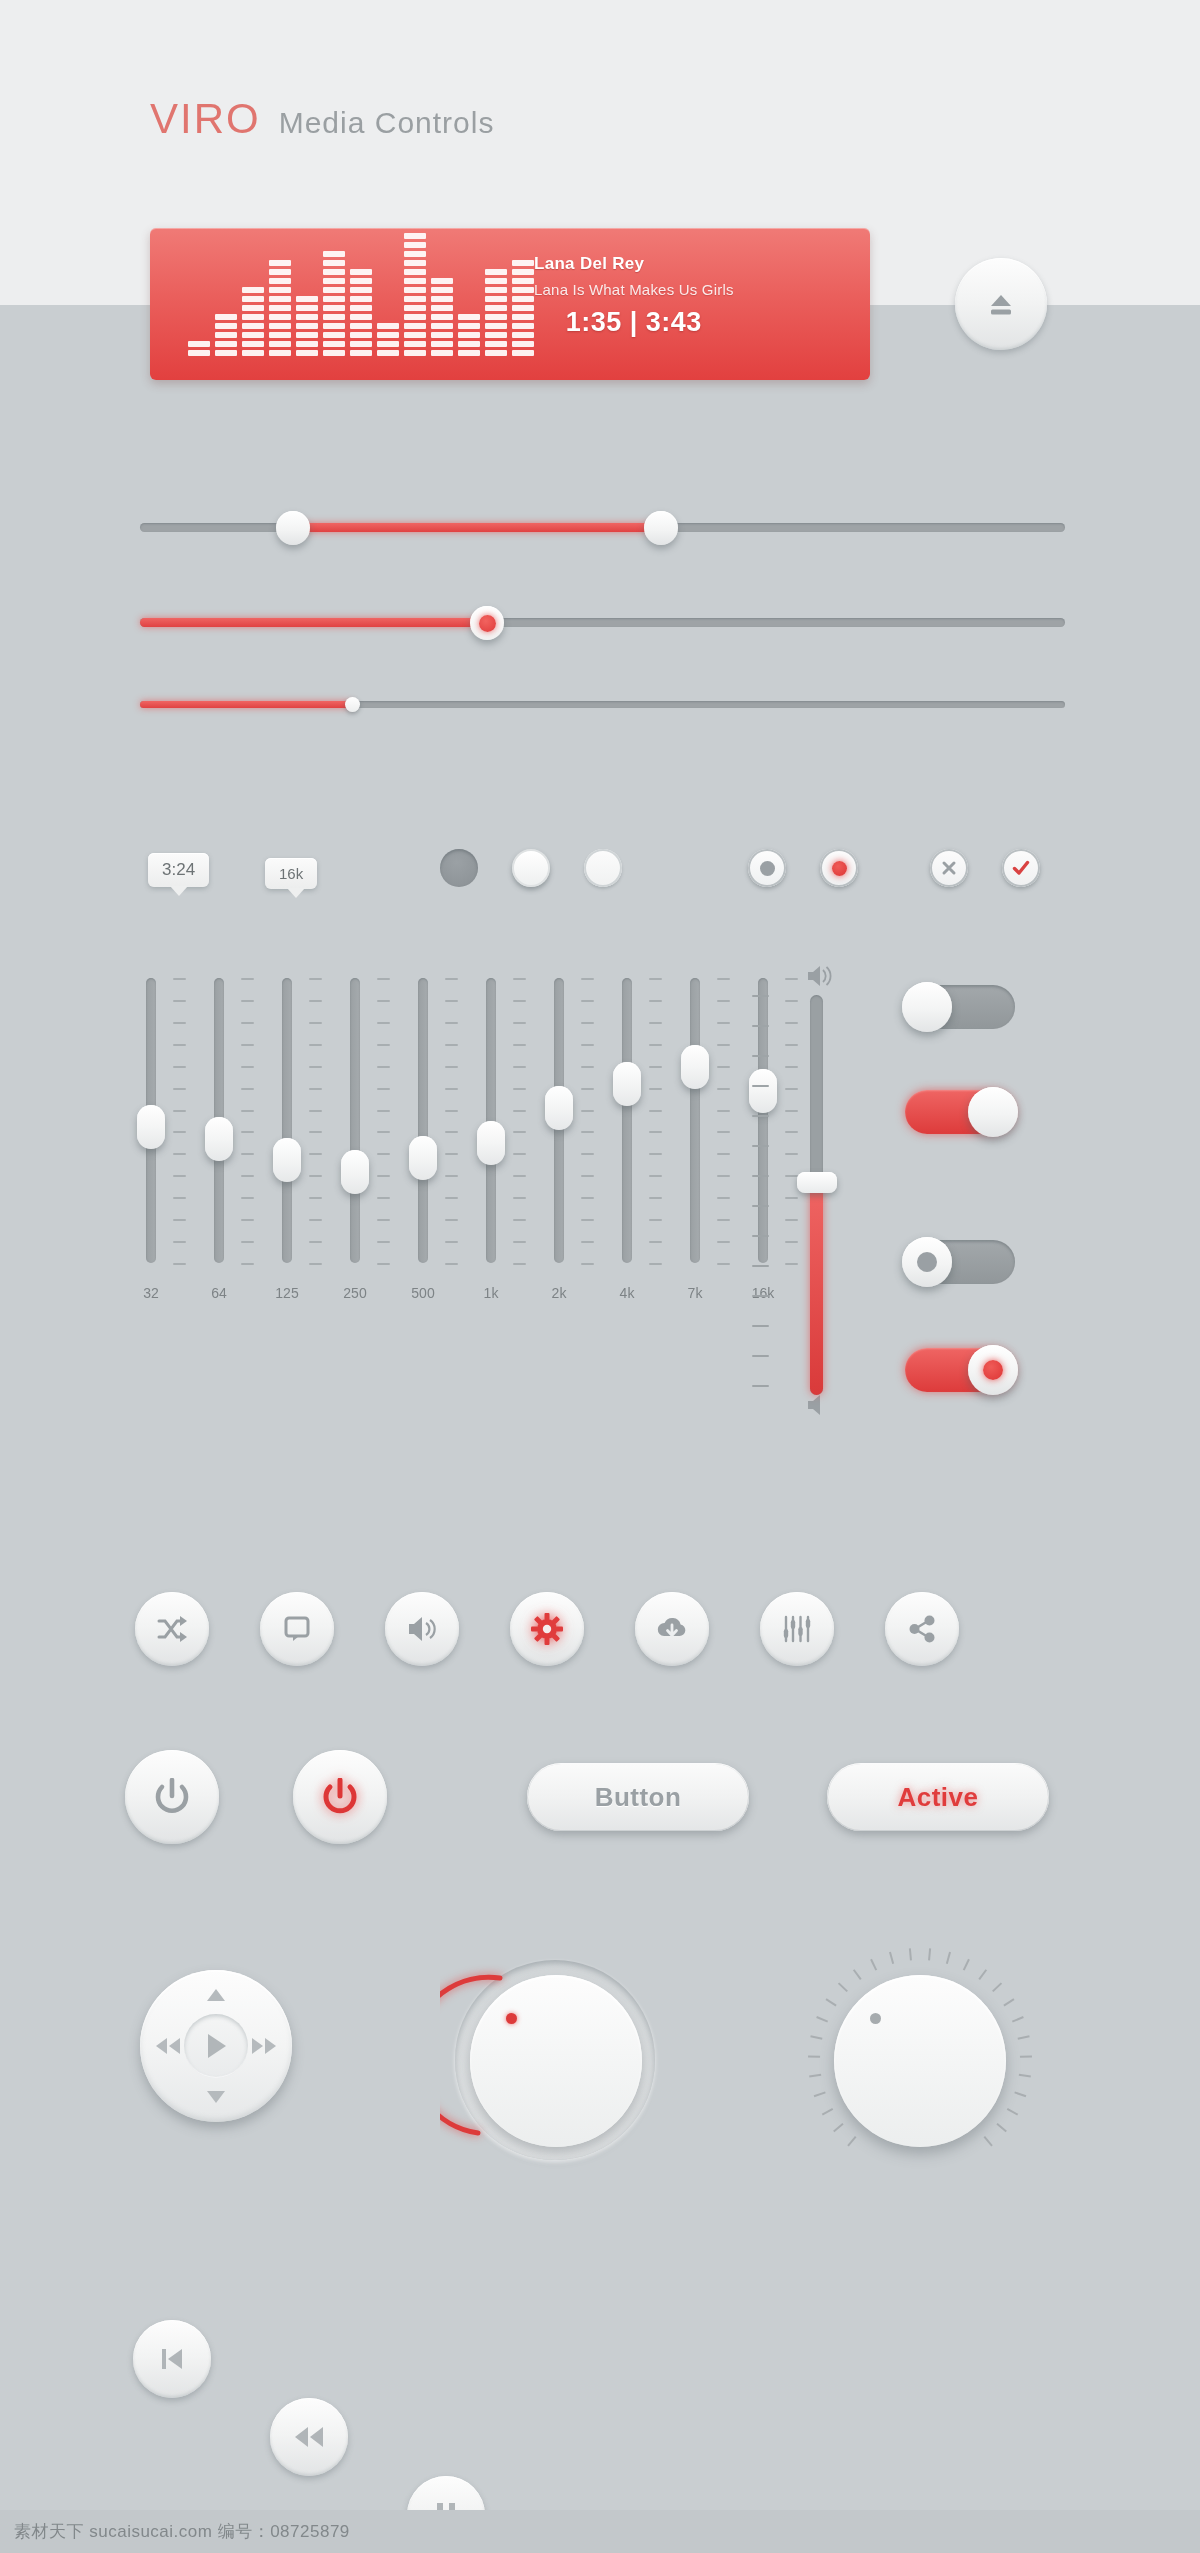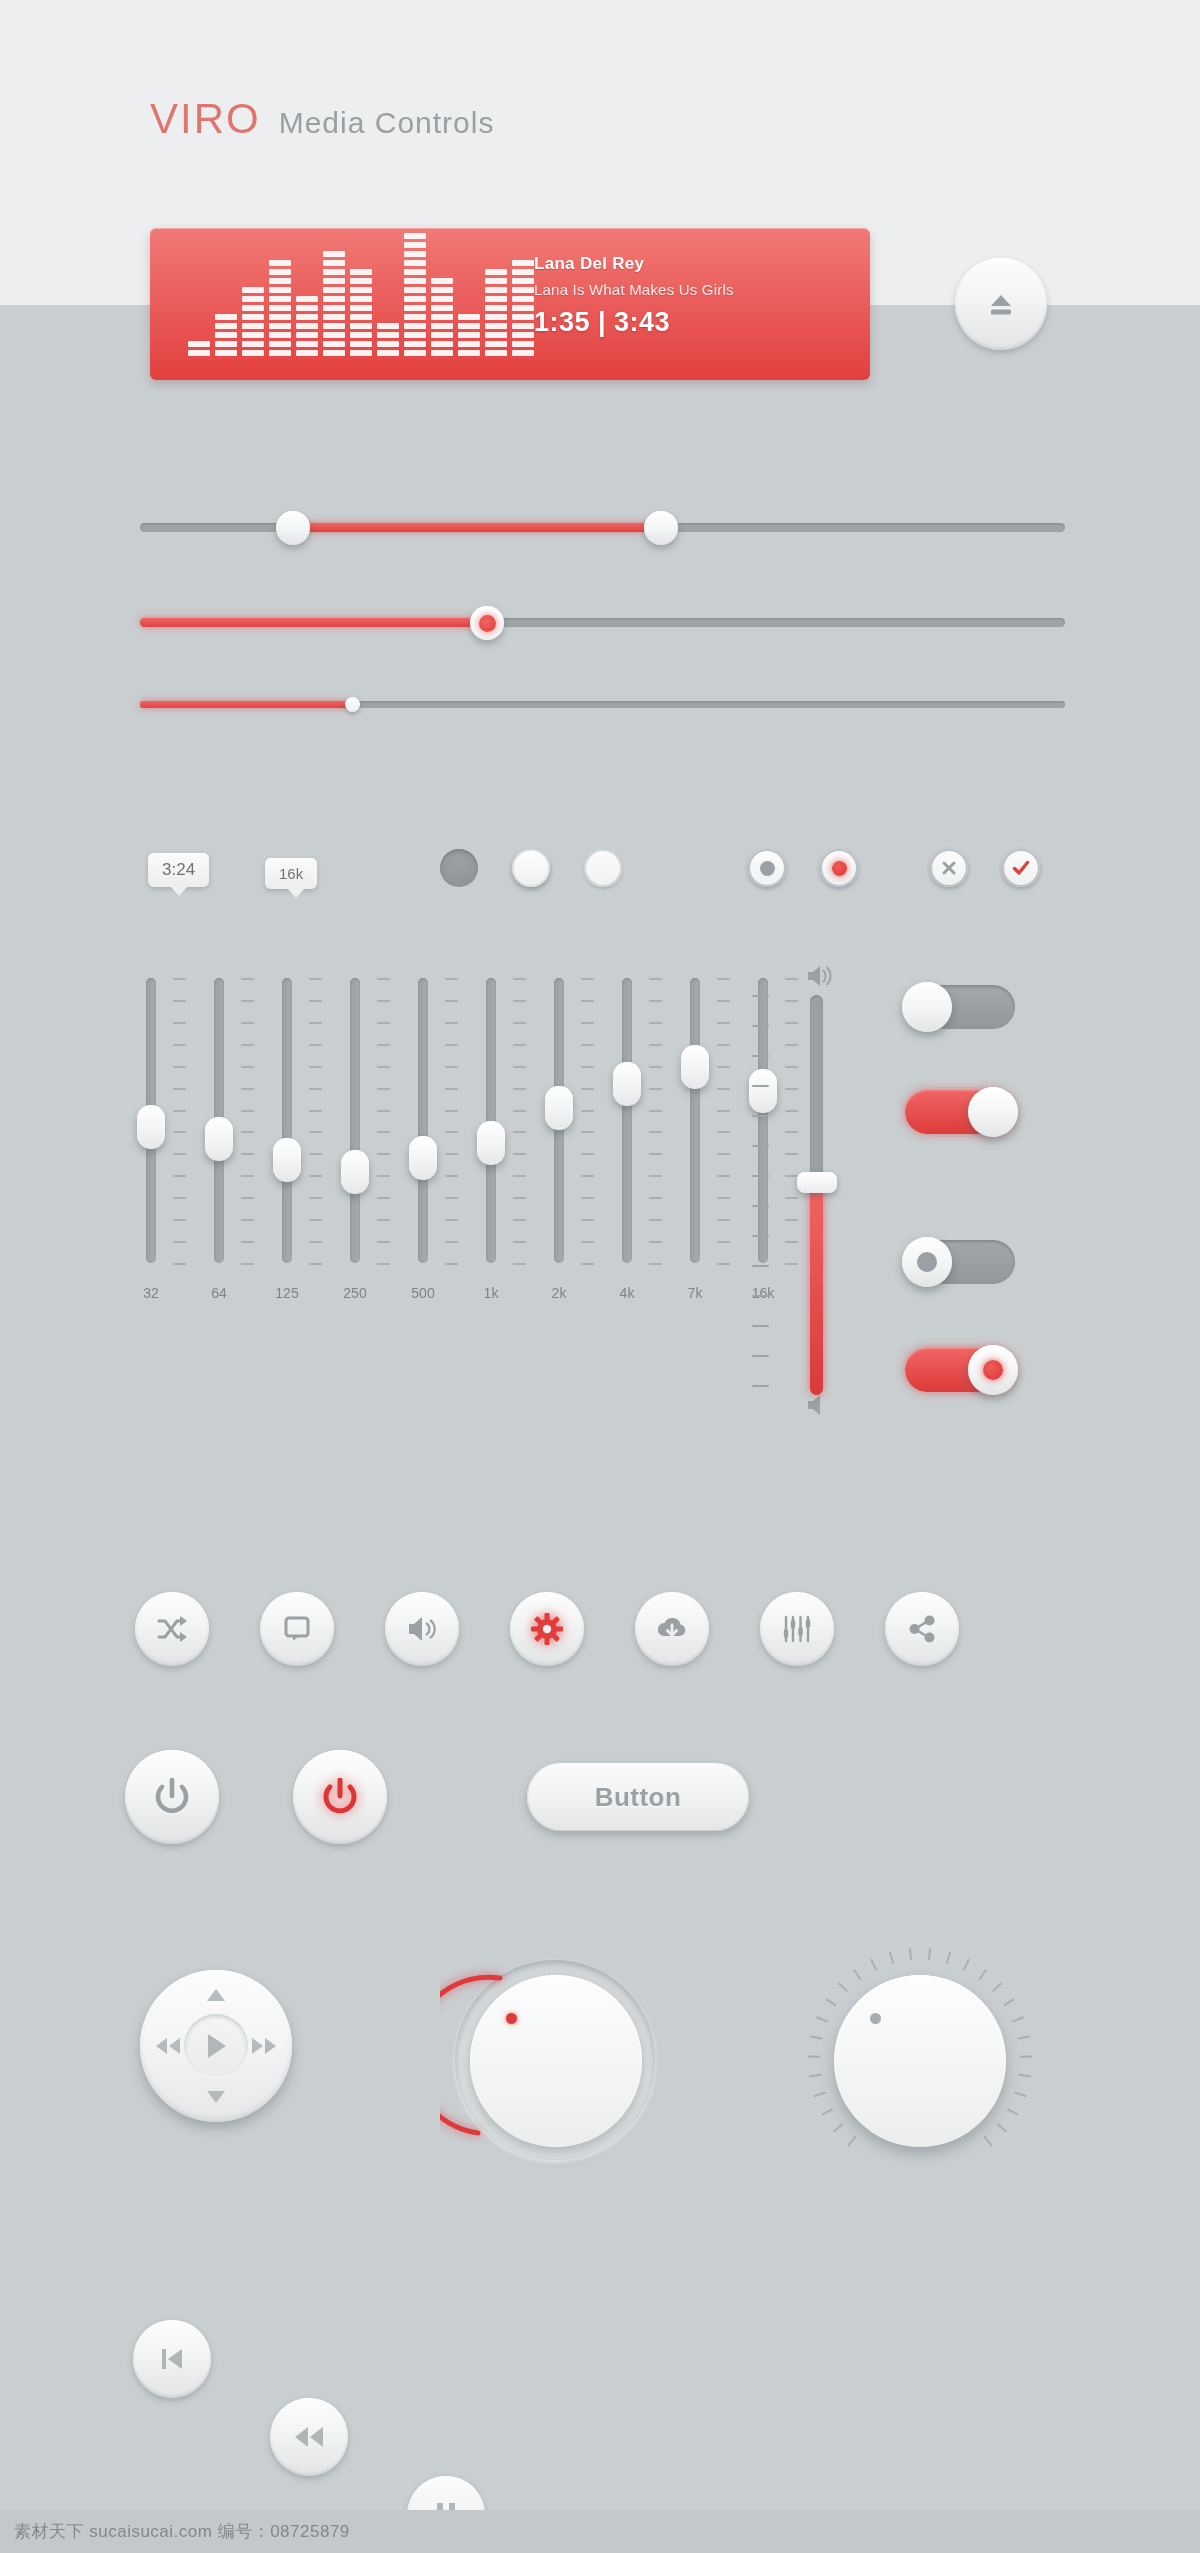--- a/index.html
+++ b/index.html
@@ -38,21 +38,21 @@
   }
   .eq-viz { position: absolute; left: 38px; top: 24px; display: flex; align-items: flex-end; gap: 5px; height: 104px; }
   .eq-col { width: 22px; display: flex; flex-direction: column-reverse; gap: 3px; }
   .eq-cell { height: 6px; border-radius: 1px; background: rgba(255,255,255,.92); }
   .track-meta { position: absolute; left: 384px; top: 26px; color: #fff; }
   .track-artist { font-size: 17px; font-weight: bold; letter-spacing: .3px;
      text-shadow: 0 1px 1px rgba(150,40,40,.45); margin-bottom: 7px; }
   .track-title { font-size: 15px; color: rgba(255,255,255,.88); letter-spacing: .2px;
      text-shadow: 0 1px 1px rgba(150,40,40,.35); margin-bottom: 9px; }
   .track-time { font-size: 27px; font-weight: bold; color: #fff; letter-spacing: .5px;
-     text-shadow: 0 1px 2px rgba(150,40,40,.5); }
+     text-shadow: 0 1px 2px rgba(150,40,40,.5); text-align: center; }
 
   
   .sbtn {
     border-radius: 50%;
     background: linear-gradient(180deg,#fdfdfd 0%,#f2f3f3 48%,#e2e4e5 100%);
     box-shadow: 0 3px 6px rgba(90,100,105,.32),
                 inset 0 1px 1px rgba(255,255,255,.95),
                 inset 0 -2px 3px rgba(150,160,165,.28);
     display: flex; align-items: center; justify-content: center;
     position: relative;
@@ -789,20 +789,21 @@
     </svg>
   </div>
   <div class="sbtn powerbtn" style="left:293px; top:1750px;">
     <svg width="36" height="38" viewBox="0 0 36 38" style="filter:drop-shadow(0 0 6px rgba(230,60,60,.75))">
       <path d="M8 9 a14 14 0 1 0 20 0" stroke="#dd3636" stroke-width="5" fill="none" stroke-linecap="round"></path>
       <path d="M18 2 v16" stroke="#dd3636" stroke-width="5" stroke-linecap="round"></path>
     </svg>
   </div>
 
   <div class="pill gray" style="left:527px; top:1763px; width:222px;">Button</div>
+  <div class="pill active" style="left:827px; top:1763px; width:222px;">Active</div>
 
   <div class="dpad" style="left:140px; top:1970px;">
     <svg width="22" height="16" viewBox="0 0 22 16" style="position:absolute;left:65px;top:17px;">
         <polygon points="11,2 20,14 2,14" fill="#b5babd"></polygon>
       </svg>
     <svg width="22" height="16" viewBox="0 0 22 16" style="position:absolute;left:65px;top:119px;">
         <polygon points="11,14 2,2 20,2" fill="#b5babd"></polygon>
       </svg>
     <svg width="28" height="20" viewBox="0 0 28 20" style="position:absolute;left:14px;top:66px;">
       <polygon points="13,2 13,18 2,10" fill="#b5babd"></polygon>

